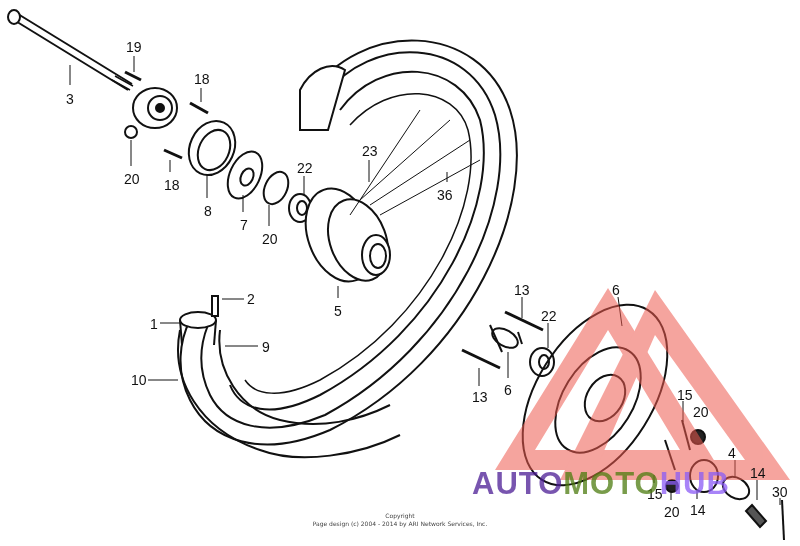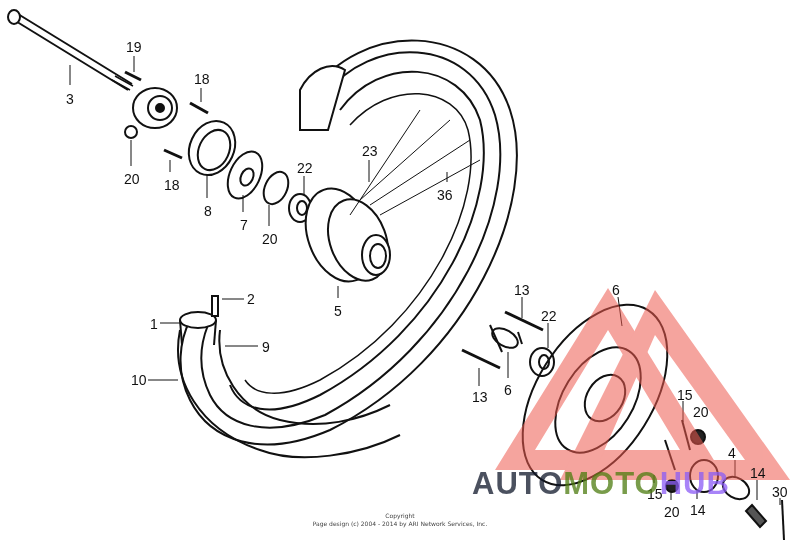--- a/index.html
+++ b/index.html
@@ -158,17 +158,17 @@
 <div class="lbl" style="left:677px;top:388px">15</div>
 <div class="lbl" style="left:693px;top:405px">20</div>
 <div class="lbl" style="left:728px;top:446px">4</div>
 <div class="lbl" style="left:750px;top:466px">14</div>
 <div class="lbl" style="left:772px;top:485px">30</div>
 <div class="lbl" style="left:647px;top:487px">15</div>
 <div class="lbl" style="left:664px;top:505px">20</div>
 <div class="lbl" style="left:690px;top:503px">14</div>
 
 <div class="wm-text">
-  <span style="color:#0f172a">AUTO</span><span style="color:#4d7c0f">MOTO</span><span style="color:#8b5cf6">HUB</span>
+  <span style="color:#4c1d95">AUTO</span><span style="color:#4d7c0f">MOTO</span><span style="color:#8b5cf6">HUB</span>
 </div>
 
 <div class="copy" style="top:512px">Copyright</div>
 <div class="copy" style="top:520px">Page design (c) 2004 - 2014 by ARI Network Services, Inc.</div>
 
 </body></html>

